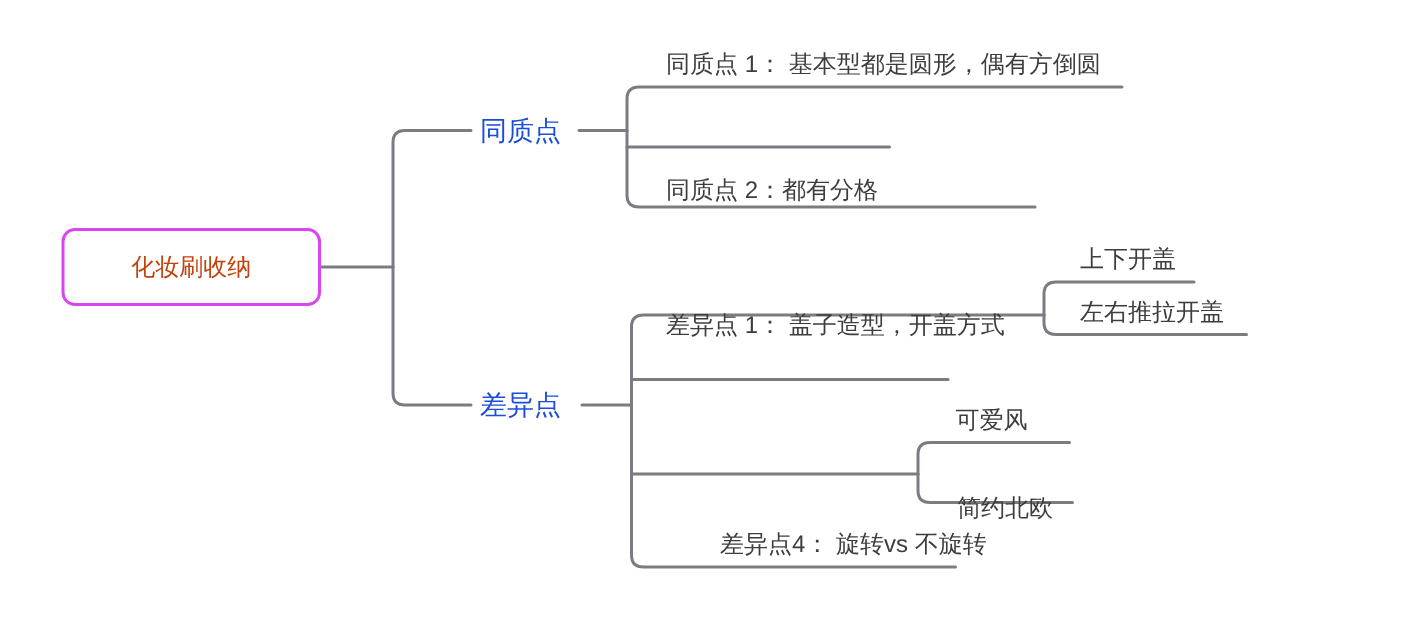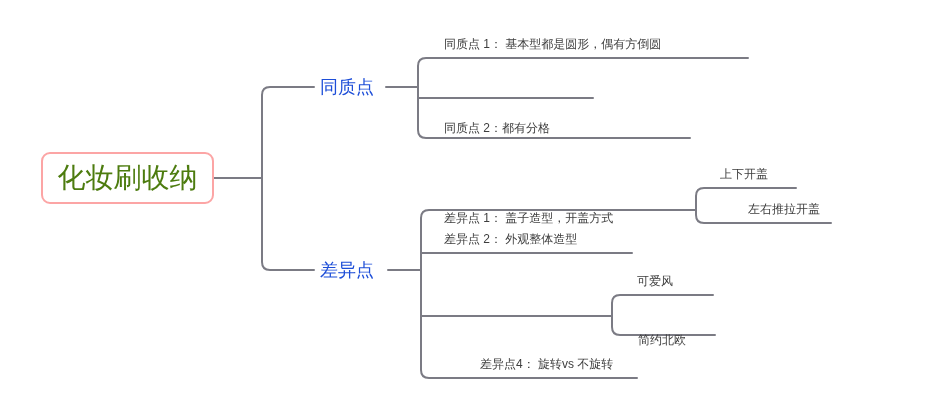--- a/index.html
+++ b/index.html
@@ -7,39 +7,39 @@
     position:relative;
     width:942px;height:415px;
     background:#ffffff;
     font-family:"Liberation Sans","DejaVu Sans",sans-serif;
     overflow:hidden;
   }
   #connector-svg{position:absolute;left:0;top:0;}
   .topic{
     position:absolute;
     color:#3d3d3d;
-    font-size:12px;
+    font-size:16px;
     line-height:20px;
     white-space:nowrap;
     cursor:default;
   }
   .branch-topic{
     font-size:18px;
     line-height:22px;
     color:#1d4ed8;
   }
   #root-topic{
     position:absolute;
     left:41px;top:152px;
     width:173px;height:52px;
-    border:2px solid #fca5a5;
+    border:2px solid #d946ef;
     border-radius:9px;
     display:flex;align-items:center;justify-content:center;
-    font-size:28px;
-    color:#4d7c0f;
+    font-size:16px;
+    color:#c2410c;
     box-sizing:border-box;
     background:#ffffff;
   }
 </style>
 </head>
 <body>
 
 <div id="canvas">
 
   <svg id="connector-svg" width="942" height="415" viewBox="0 0 942 415">
@@ -71,22 +71,21 @@
 
   <div id="root-topic">化妆刷收纳</div>
 
   <div class="topic branch-topic" style="left:320px;top:76px;">同质点</div>
   <div class="topic branch-topic" style="left:320px;top:259px;">差异点</div>
 
   <div class="topic" style="left:444px;top:34px;">同质点 1： 基本型都是圆形，偶有方倒圆</div>
   <div class="topic" style="left:444px;top:74px;margin-top:44px;">同质点 2：都有分格</div>
 
   <div class="topic" style="left:444px;top:186px;margin-top:22px;">差异点 1： 盖子造型，开盖方式</div>
-  <div class="topic" style="left:444px;top:229px;">差异点 2： 外观整体造型</div>
   <div class="topic" style="left:444px;top:354px;margin-left:36px;">差异点4： 旋转vs 不旋转</div>
 
   <div class="topic" style="left:720px;top:164px;">上下开盖</div>
-  <div class="topic" style="left:748px;top:199px;">左右推拉开盖</div>
+  <div class="topic" style="left:720px;top:199px;">左右推拉开盖</div>
 
   <div class="topic" style="left:637px;top:271px;">可爱风</div>
   <div class="topic" style="left:638px;top:311px;margin-top:19px;">简约北欧</div>
 
 </div>
 
 </body></html>

